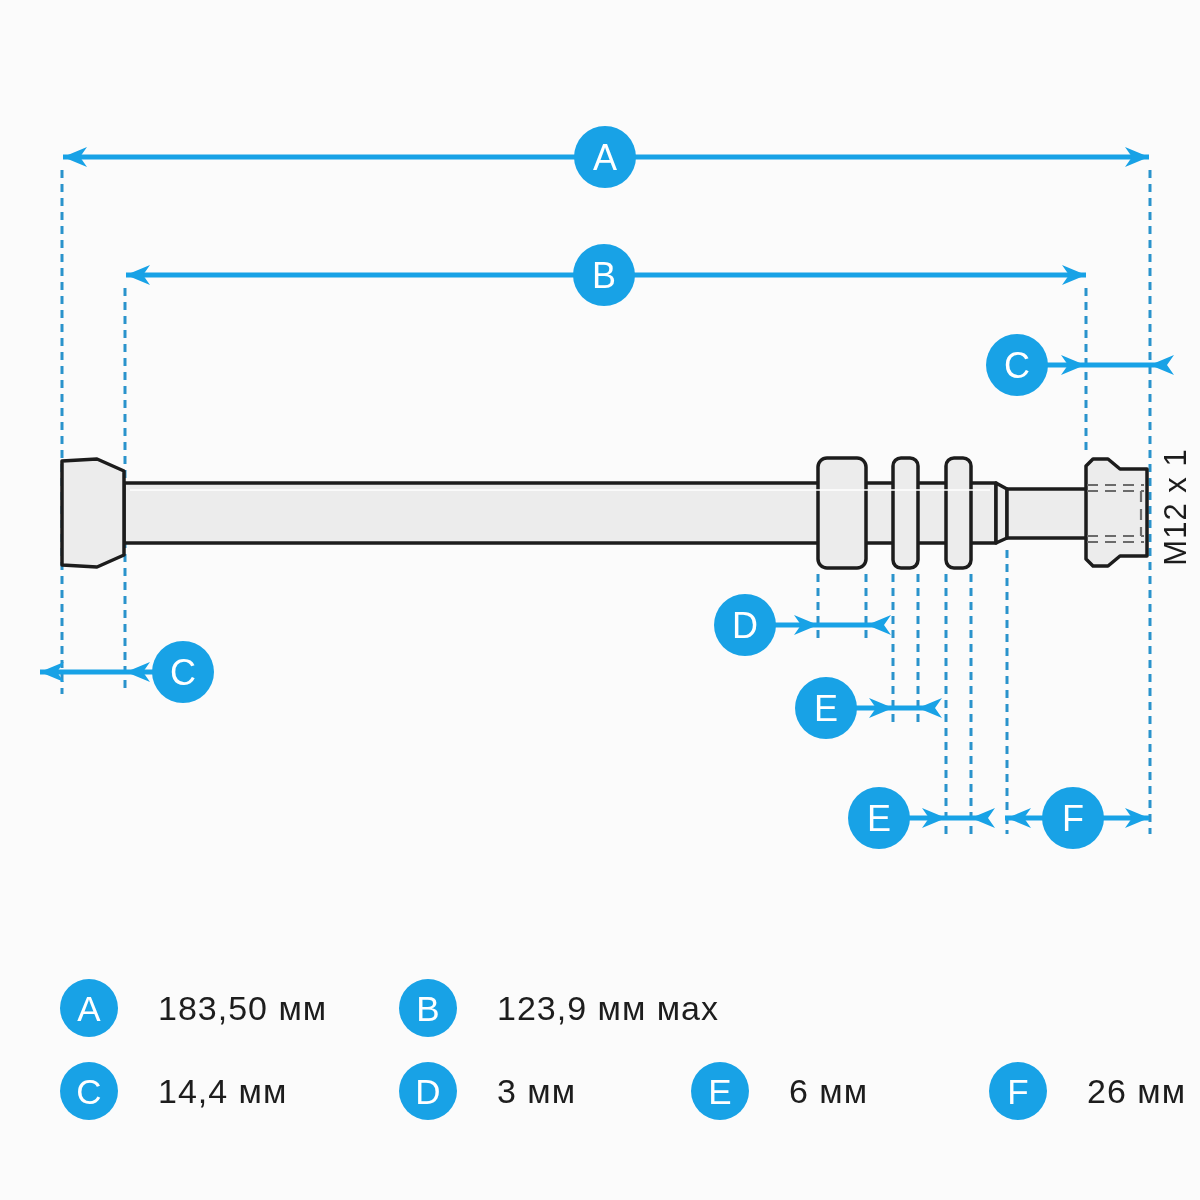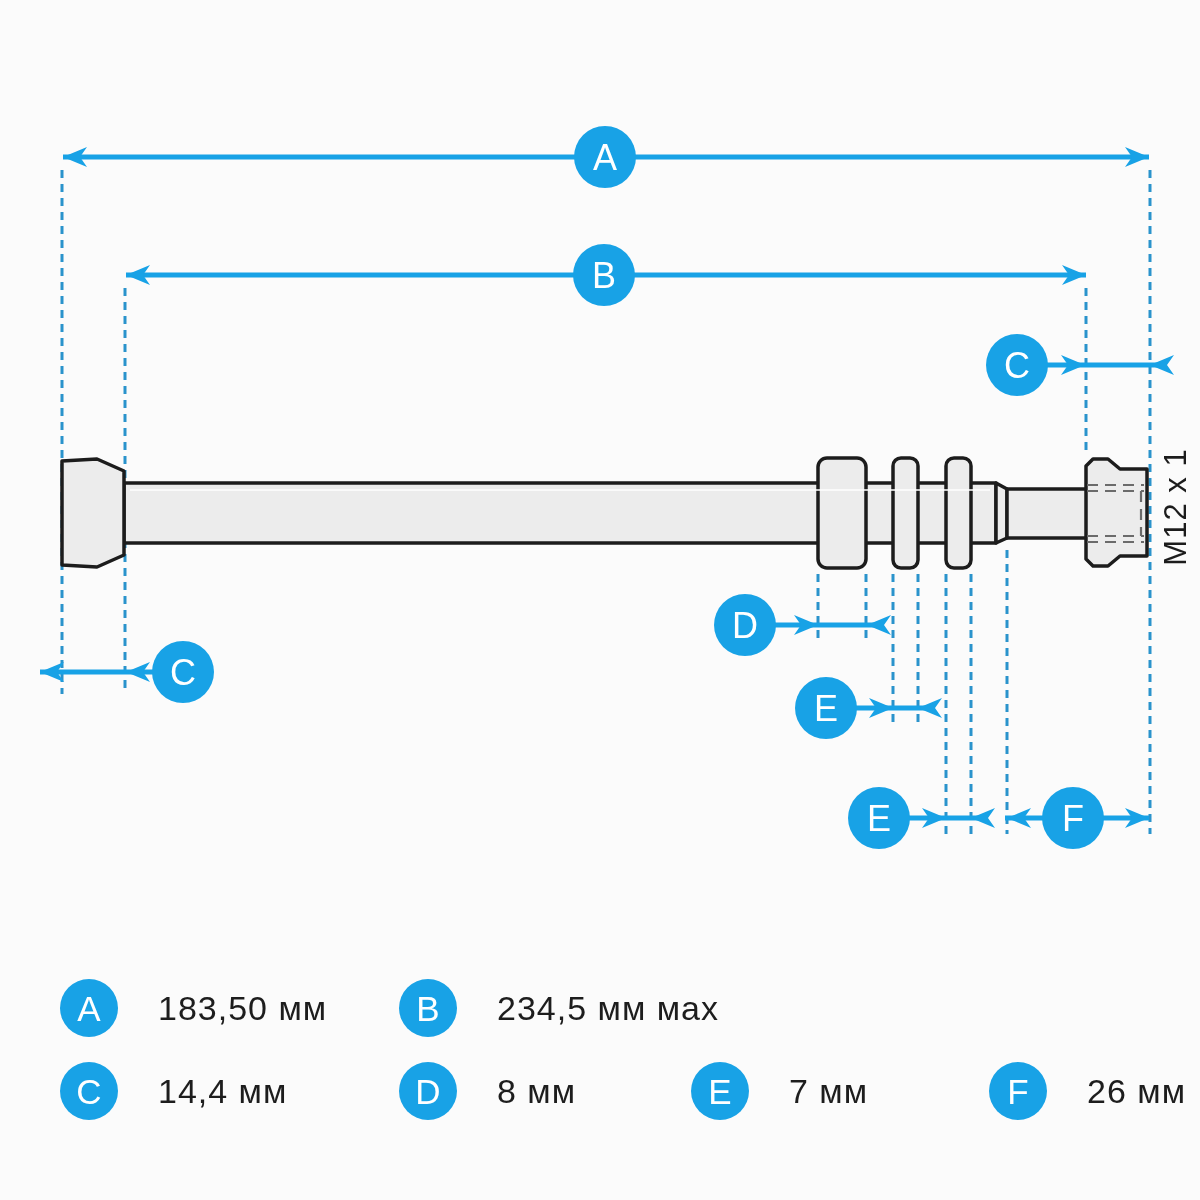--- a/index.html
+++ b/index.html
@@ -153,32 +153,32 @@
     <text class="dim-letter" x="1073" y="831">F</text>
   </g>
 </svg>
 
   <div class="legend-item" style="left:60px;top:979px;">
     <div class="legend-badge">A</div>
     <div class="legend-value">183,50 мм</div>
   </div>
   <div class="legend-item" style="left:399px;top:979px;">
     <div class="legend-badge">B</div>
-    <div class="legend-value">234,5 мм мах</div>
+    <div class="legend-value">123,9 мм мах</div>
   </div>
   <div class="legend-item" style="left:60px;top:1062px;">
     <div class="legend-badge">C</div>
     <div class="legend-value">14,4 мм</div>
   </div>
   <div class="legend-item" style="left:399px;top:1062px;">
     <div class="legend-badge">D</div>
-    <div class="legend-value">8 мм</div>
+    <div class="legend-value">3 мм</div>
   </div>
   <div class="legend-item" style="left:691px;top:1062px;">
     <div class="legend-badge">E</div>
-    <div class="legend-value">7 мм</div>
+    <div class="legend-value">6 мм</div>
   </div>
   <div class="legend-item" style="left:989px;top:1062px;">
     <div class="legend-badge">F</div>
     <div class="legend-value">26 мм</div>
   </div>
 
 </div>
 
 </body></html>

